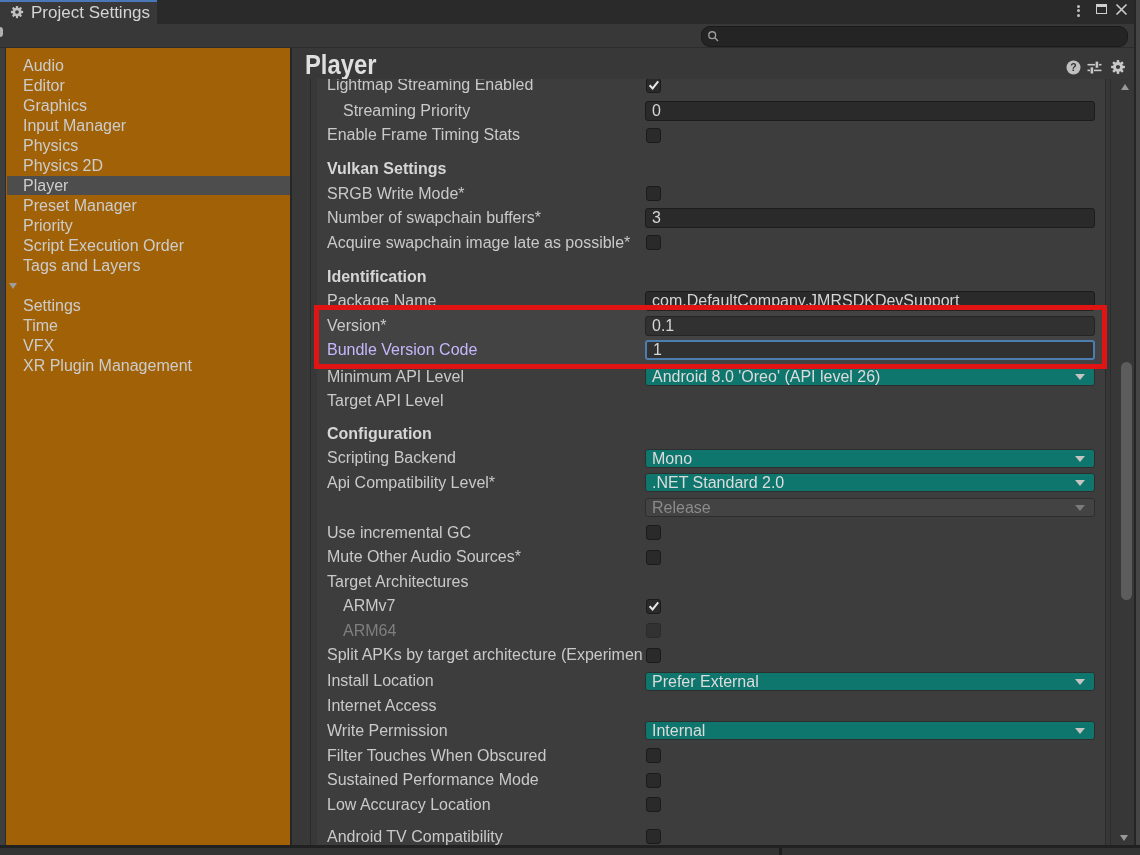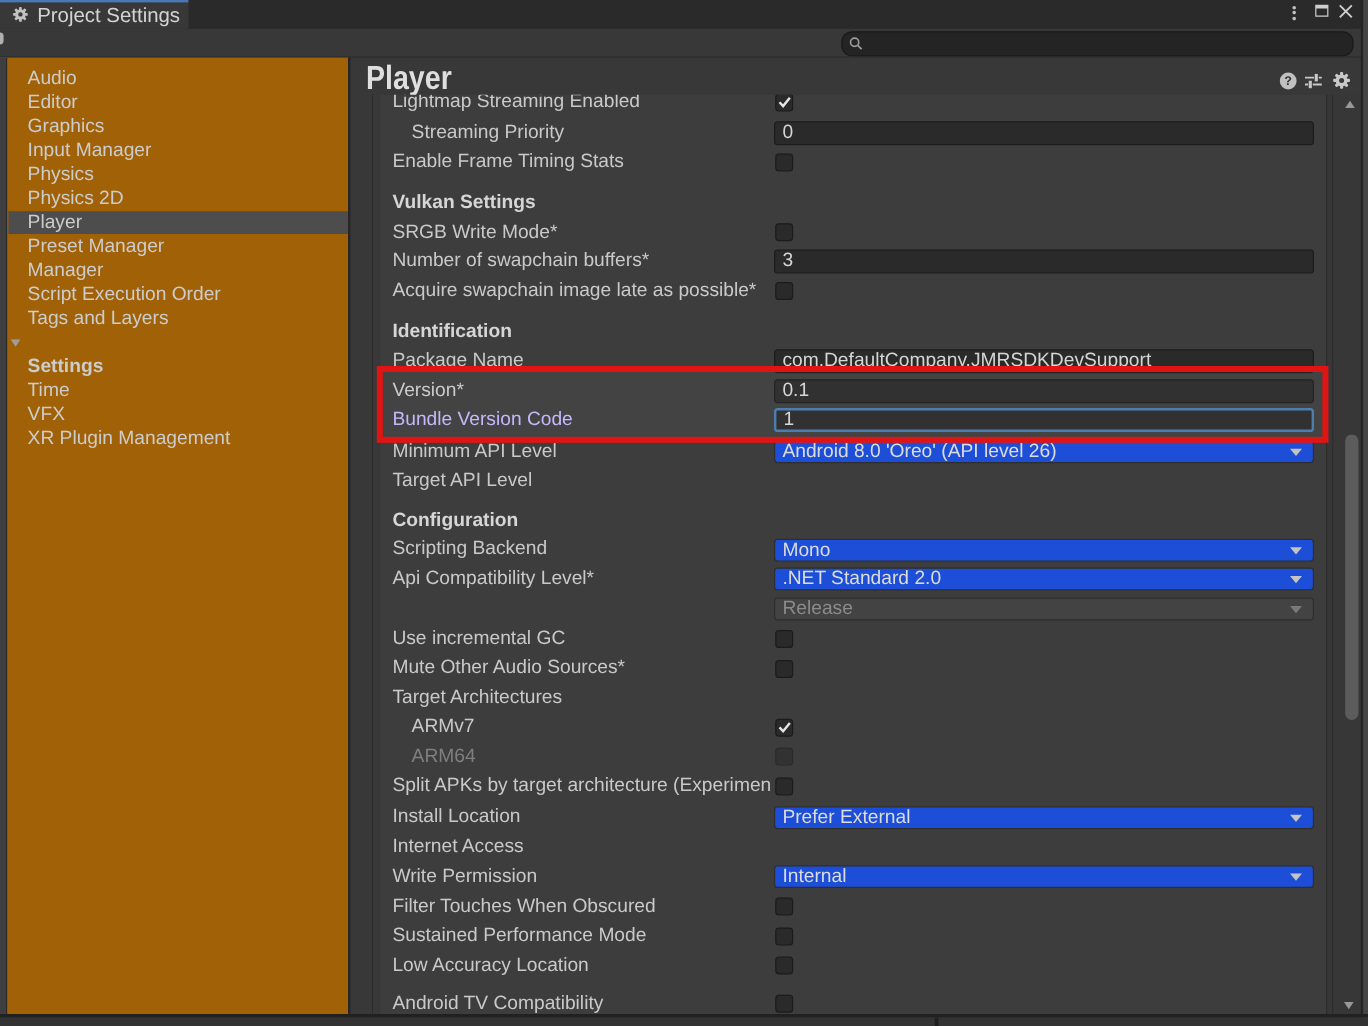--- a/index.html
+++ b/index.html
@@ -13,21 +13,21 @@
   .dim{color:#7f7f7f;}
   .sec{position:absolute;left:16px;height:20px;line-height:20px;font-size:16px;font-weight:bold;color:#d6d6d6;white-space:nowrap;}
   
   .cb{position:absolute;left:334.5px;width:13px;height:13px;background:#2a2a2a;border:1px solid #1b1b1b;border-radius:3px;}
   .cb svg{position:absolute;left:-1px;top:-2px;}
   
   .tf{position:absolute;left:334px;width:442px;height:18px;background:#2a2a2a;border:1px solid #1c1c1c;border-radius:3px;
       font-size:16px;line-height:18px;color:#d5d5d5;padding:0 0 0 6px;white-space:nowrap;overflow:hidden;}
   .tf.focus{border:2px solid #4679ad;width:440px;height:16px;line-height:16px;}
   
-  .dd{position:absolute;left:334px;width:442px;height:17px;background:#1d4ed8;border:1px solid #2e2e2e;border-radius:3px;
+  .dd{position:absolute;left:334px;width:442px;height:17px;background:#0f766e;border:1px solid #2e2e2e;border-radius:3px;
       font-size:16px;line-height:17px;color:#dcdcdc;padding:0 0 0 6px;white-space:nowrap;overflow:hidden;}
   .dd:after{content:"";position:absolute;right:9px;top:6px;width:0;height:0;
       border-left:5px solid transparent;border-right:5px solid transparent;border-top:6px solid #c4c4c4;}
   .dd.off{background:#434343;color:#8b8b8b;}
   .dd.off:after{border-top-color:#7a7a7a;}
   .srow{position:absolute;left:0px;width:290px;height:20px;line-height:20px;font-size:16px;color:#cccccc;padding-left:23px;box-sizing:border-box;white-space:nowrap;}
 </style>
 </head>
 <body>
 
@@ -67,24 +67,24 @@
 <div class="abs" id="sidebar" style="left:0;top:48px;width:290px;height:799px;background:#a16207;">
   <div class="abs" style="left:7px;top:128px;width:283px;height:19px;background:#4d4d4d;"></div>
   <div class="srow" style="top:8px;">Audio</div>
   <div class="srow" style="top:28px;">Editor</div>
   <div class="srow" style="top:48px;">Graphics</div>
   <div class="srow" style="top:68px;">Input Manager</div>
   <div class="srow" style="top:88px;">Physics</div>
   <div class="srow" style="top:108px;">Physics 2D</div>
   <div class="srow" style="top:128px;">Player</div>
   <div class="srow" style="top:148px;">Preset Manager</div>
-  <div class="srow" style="top:168px;">Manager</div>
+  <div class="srow" style="top:168px;">Priority</div>
   <div class="srow" style="top:188px;">Script Execution Order</div>
   <div class="srow" style="top:208px;">Tags and Layers</div>
-  <div class="srow" style="top:248px;font-weight:bold;">Settings</div>
+  <div class="srow" style="top:248px;">Settings</div>
   <div class="srow" style="top:268px;">Time</div>
   <div class="srow" style="top:288px;">VFX</div>
   <div class="srow" style="top:308px;">XR Plugin Management</div>
   <div class="abs" style="left:9px;top:234.5px;width:0;height:0;border-left:4.5px solid transparent;border-right:4.5px solid transparent;border-top:6.5px solid #9e9e9e;"></div>
 </div>
 <div class="abs" style="left:0;top:48px;width:5px;height:799px;background:#3e3e3e;"></div>
 <div class="abs" style="left:5px;top:48px;width:1px;height:799px;background:#2b2b2b;"></div>
 <div class="abs" style="left:290px;top:48px;width:2px;height:799px;background:#262626;"></div>
 
 <div class="abs" style="left:305px;top:50px;height:30px;line-height:30px;font-size:28px;font-weight:bold;color:#dfdfdf;transform:scaleX(0.85);transform-origin:0 0;">Player</div>

